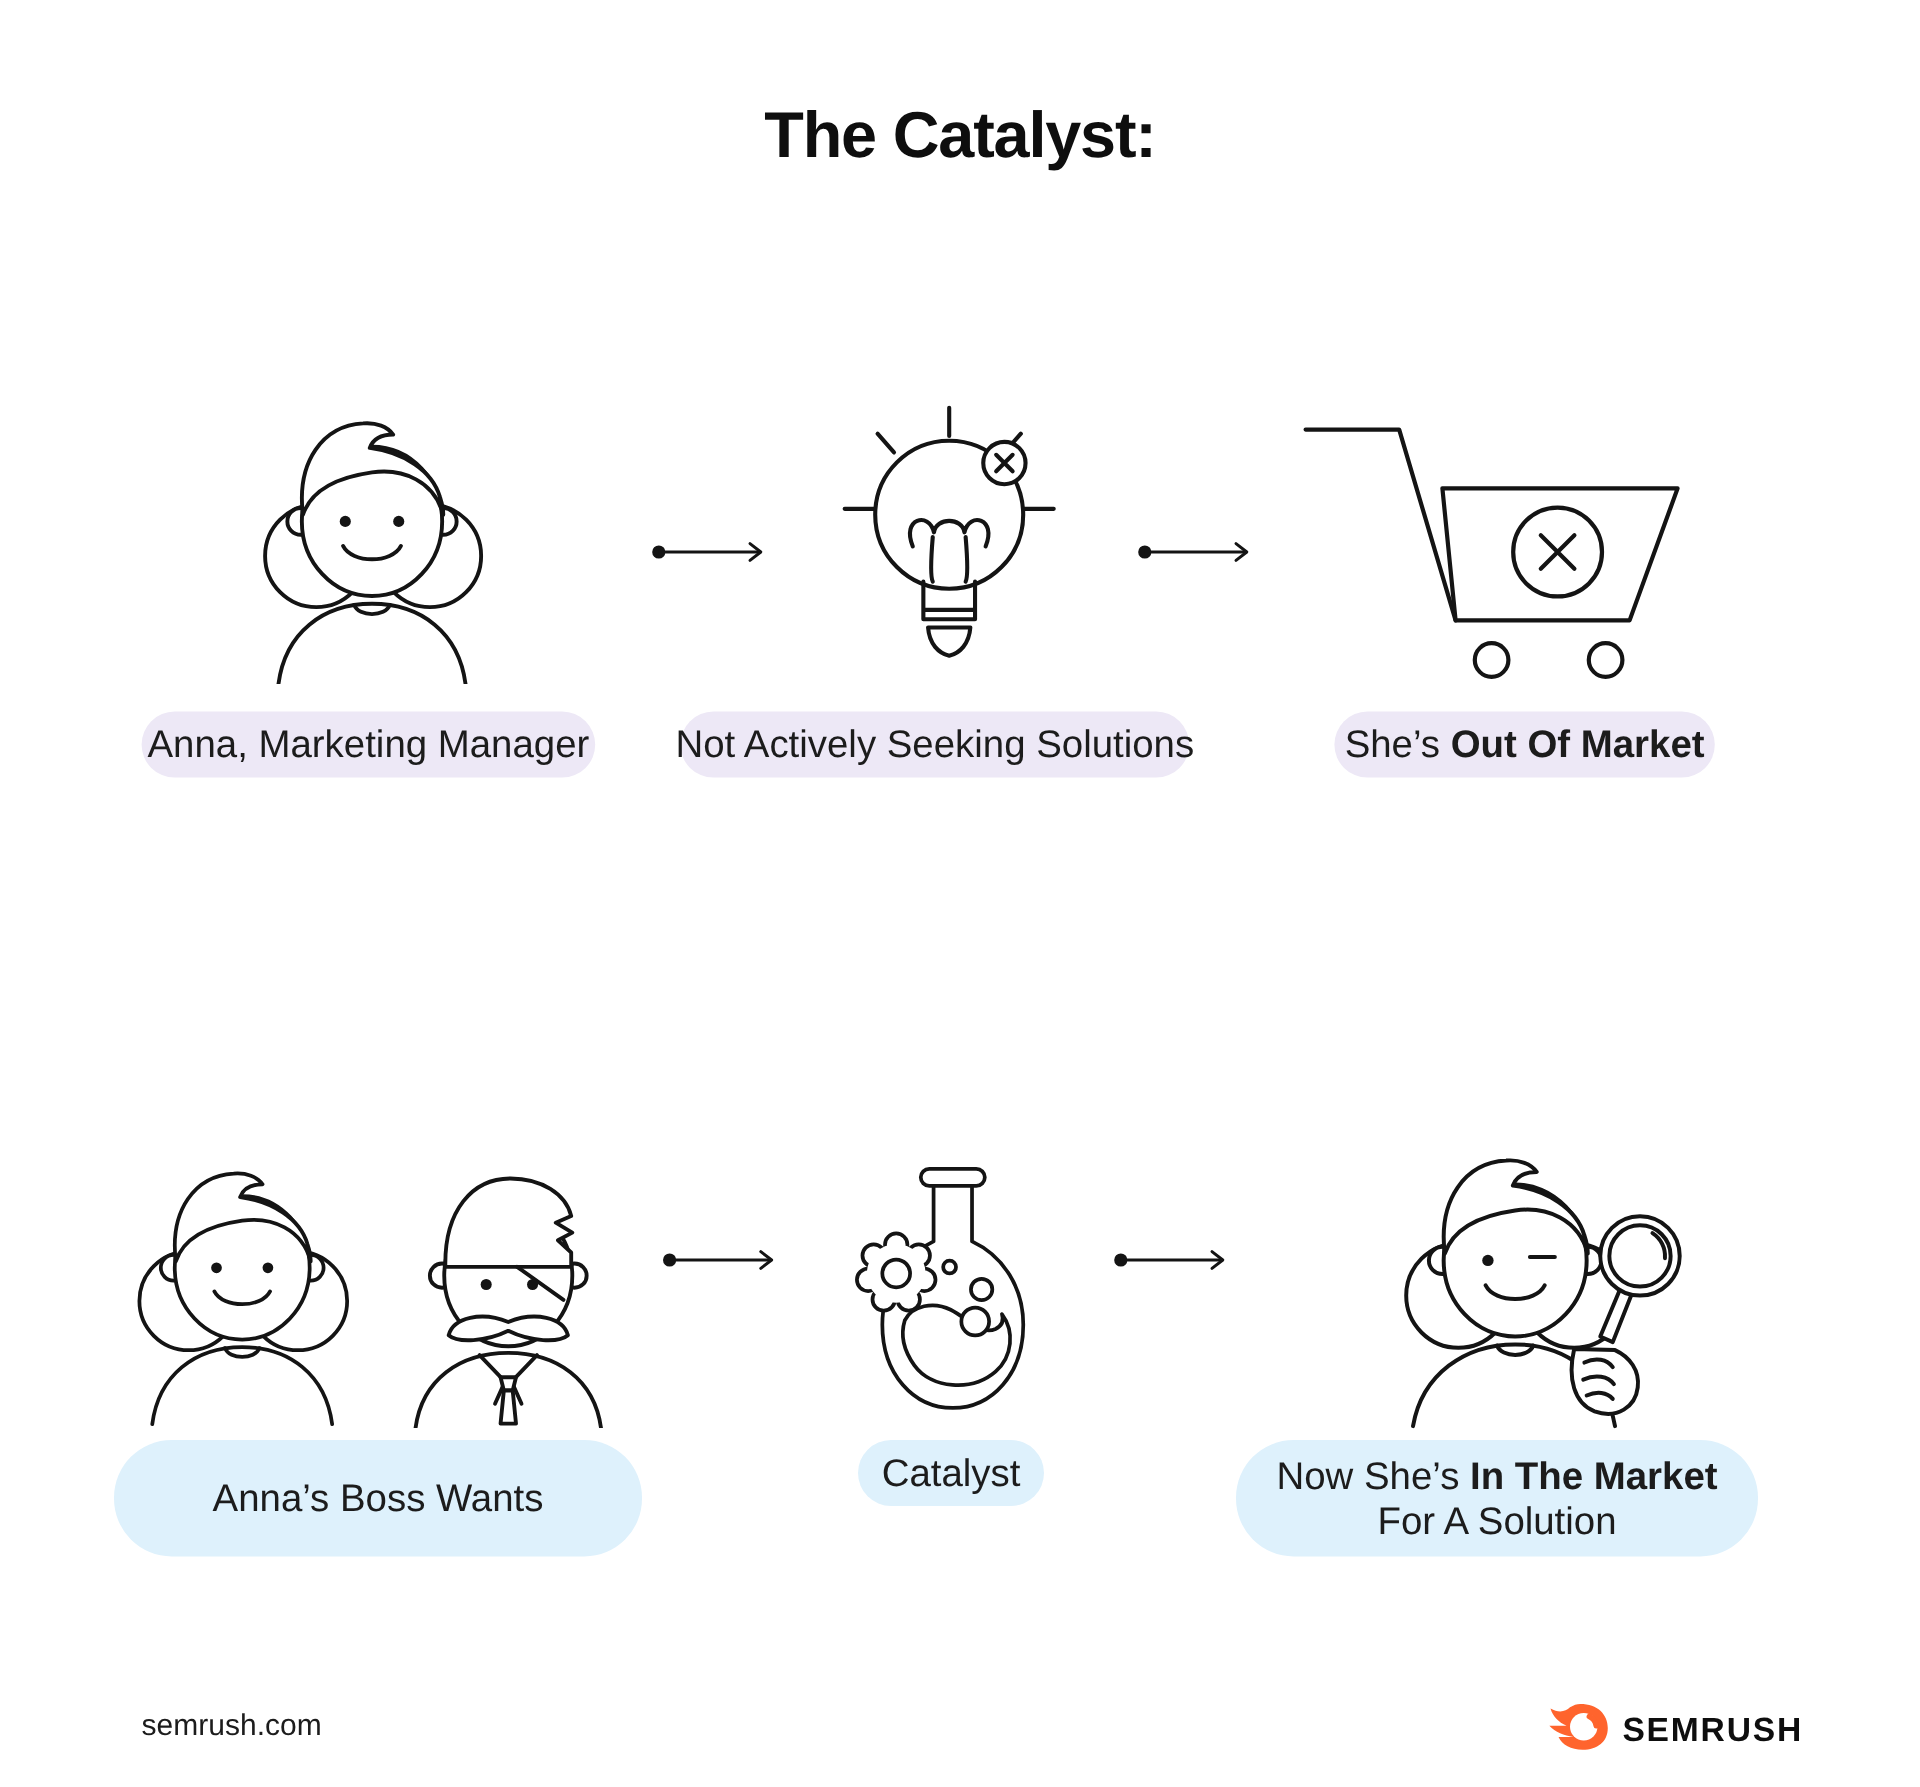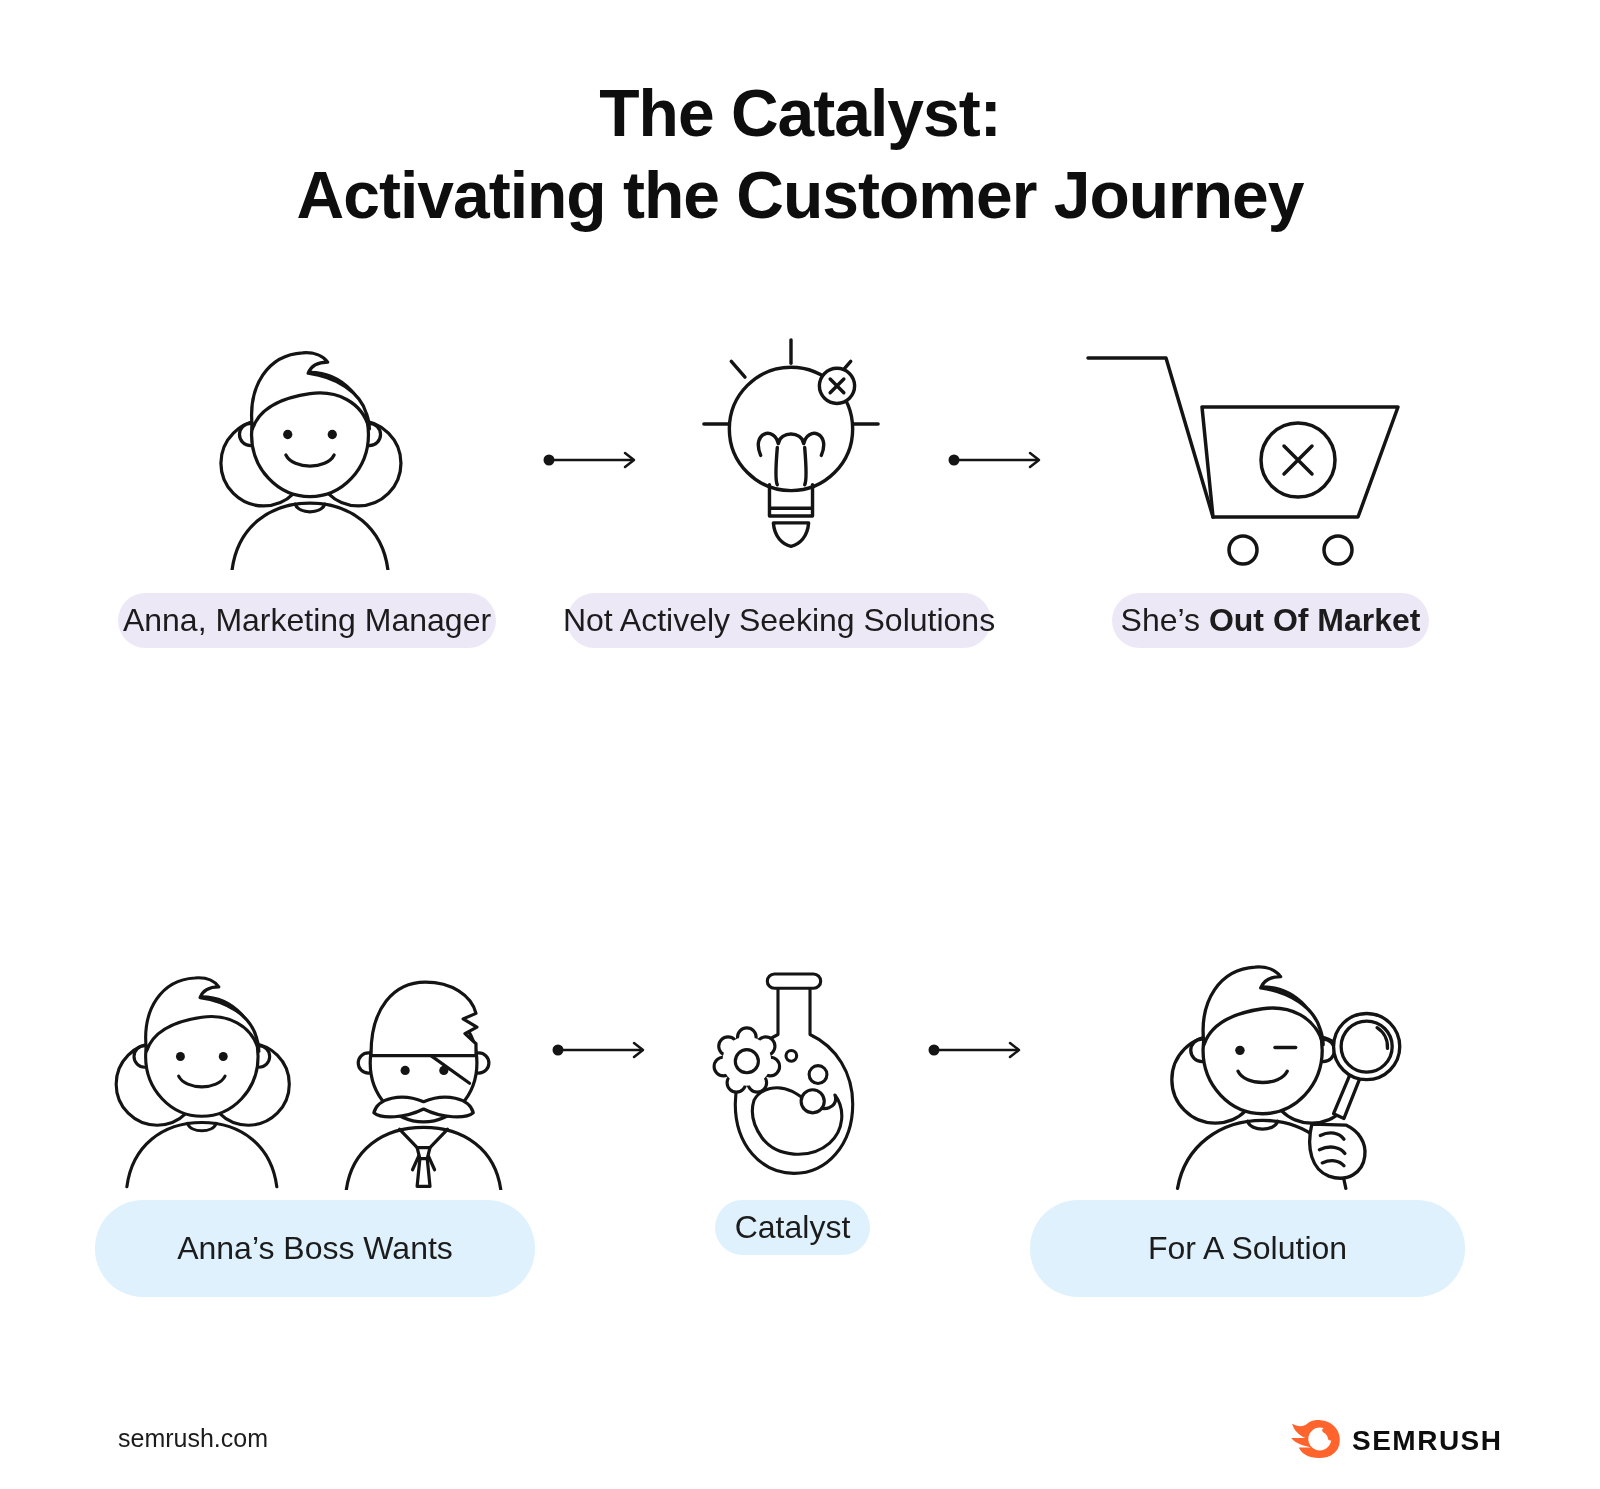--- a/index.html
+++ b/index.html
@@ -2,21 +2,21 @@
 <html><head>
 <meta charset="utf-8">
 <style>
   html,body{margin:0;padding:0;background:#ffffff;}
   .canvas{
     position:relative;width:1600px;height:1489px;background:#ffffff;
     font-family:"Liberation Sans", sans-serif;color:#141414;overflow:hidden;
   }
   .title{
     position:absolute;left:0;top:72px;width:1600px;text-align:center;
-    font-weight:700;font-size:66px;line-height:82px;letter-spacing:-1px;color:#0e0e0e;
+    font-weight:700;font-size:54px;line-height:82px;letter-spacing:-1px;color:#0e0e0e;
   }
   .abs{position:absolute;}
   .pill{
     position:absolute;display:flex;align-items:center;justify-content:center;
     border-radius:48px;font-size:32px;color:#1c1c1c;white-space:nowrap;
     text-align:center;line-height:37px;
   }
   .pill b{font-weight:700;}
   .pill .seg{white-space:pre;}
   .lav{background:#EDE8F6;}
@@ -43,21 +43,20 @@
   svg .fw{fill:#ffffff;stroke:#141414;stroke-width:3.5;stroke-linecap:round;stroke-linejoin:round;}
   svg .dot{fill:#141414;stroke:none;}
 </style>
 </head>
 <body>
 
 <div class="canvas">
 
   <div class="title">
     <div>The Catalyst:</div>
-    <div>Activating the Customer Journey</div>
   </div>
 
   <div class="abs" style="left:217px;top:338px;">
     <svg width="186" height="232" viewBox="0 0 200 250">
       <circle class="fw" cx="50" cy="135" r="46"></circle>
       <circle class="fw" cx="152" cy="135" r="46"></circle>
       <circle class="fw" cx="36" cy="104" r="12"></circle>
       <circle class="fw" cx="164" cy="104" r="12"></circle>
       <ellipse class="fw" cx="100" cy="104" rx="63" ry="67"></ellipse>
       <path class="fw" d="M38 98 C32 50 56 18 92 16 C104 15 114 19 119 26 C109 26 101 30 98 38 C128 42 154 58 161 82 C163 88 164 93 164 98 C156 68 128 56 100 60 C72 64 46 74 38 98 Z"></path>
@@ -230,20 +229,21 @@
 
   <div class="pill blu" style="left:95px;top:1200px;width:440px;height:97px;flex-direction:row;">
     <span class="seg">Anna’s Boss Wants</span>
   </div>
 
   <div class="pill blu" style="left:715px;top:1200px;width:155px;height:55px;">
     <span class="seg">Catalyst</span>
   </div>
 
   <div class="pill blu" style="left:1030px;top:1200px;width:435px;height:97px;flex-direction:column;">
+    <span><span class="seg">Now She’s </span><b class="seg">In The Market</b></span>
     <span class="seg">For A Solution</span>
   </div>
 
   <div class="footer-site">semrush.com</div>
 
   <div class="brand">
     <span>
       <svg width="54" height="42" viewBox="0 0 56 44">
         <path d="M30 2 C45 2 54 11 54 23 C54 35 45 42 32 42 C22 42 14 38 11 31 L24 31 C16 29 8 27 3 21 L18 21 C11 18 6 13 4 6 C11 10 17 9 21 5 C24 3 27 2 30 2 Z" fill="#FF642D"></path>
         <circle cx="33" cy="22" r="12" fill="#ffffff"></circle>

